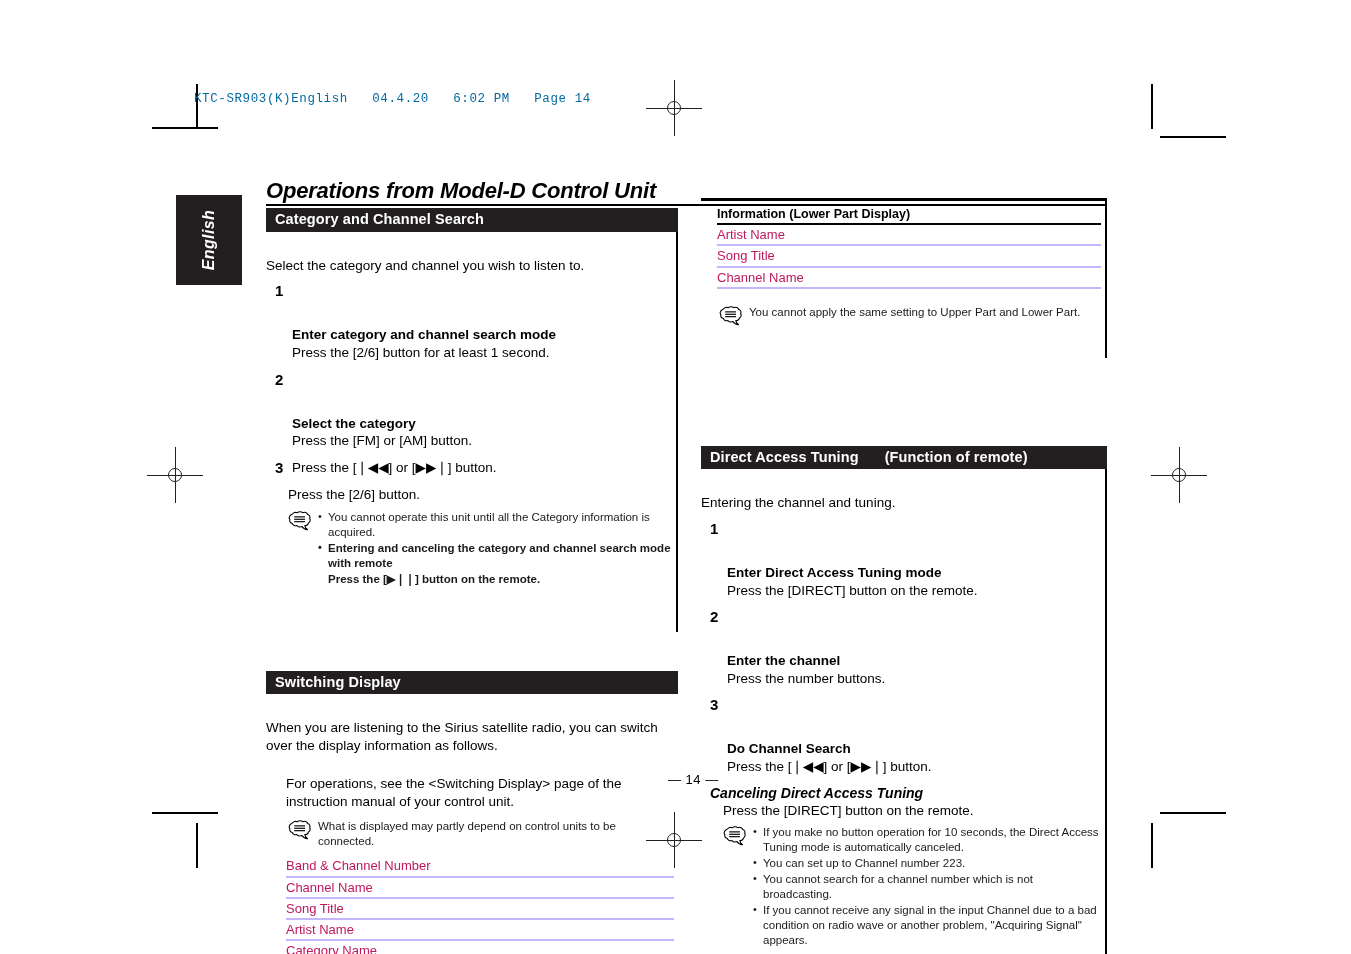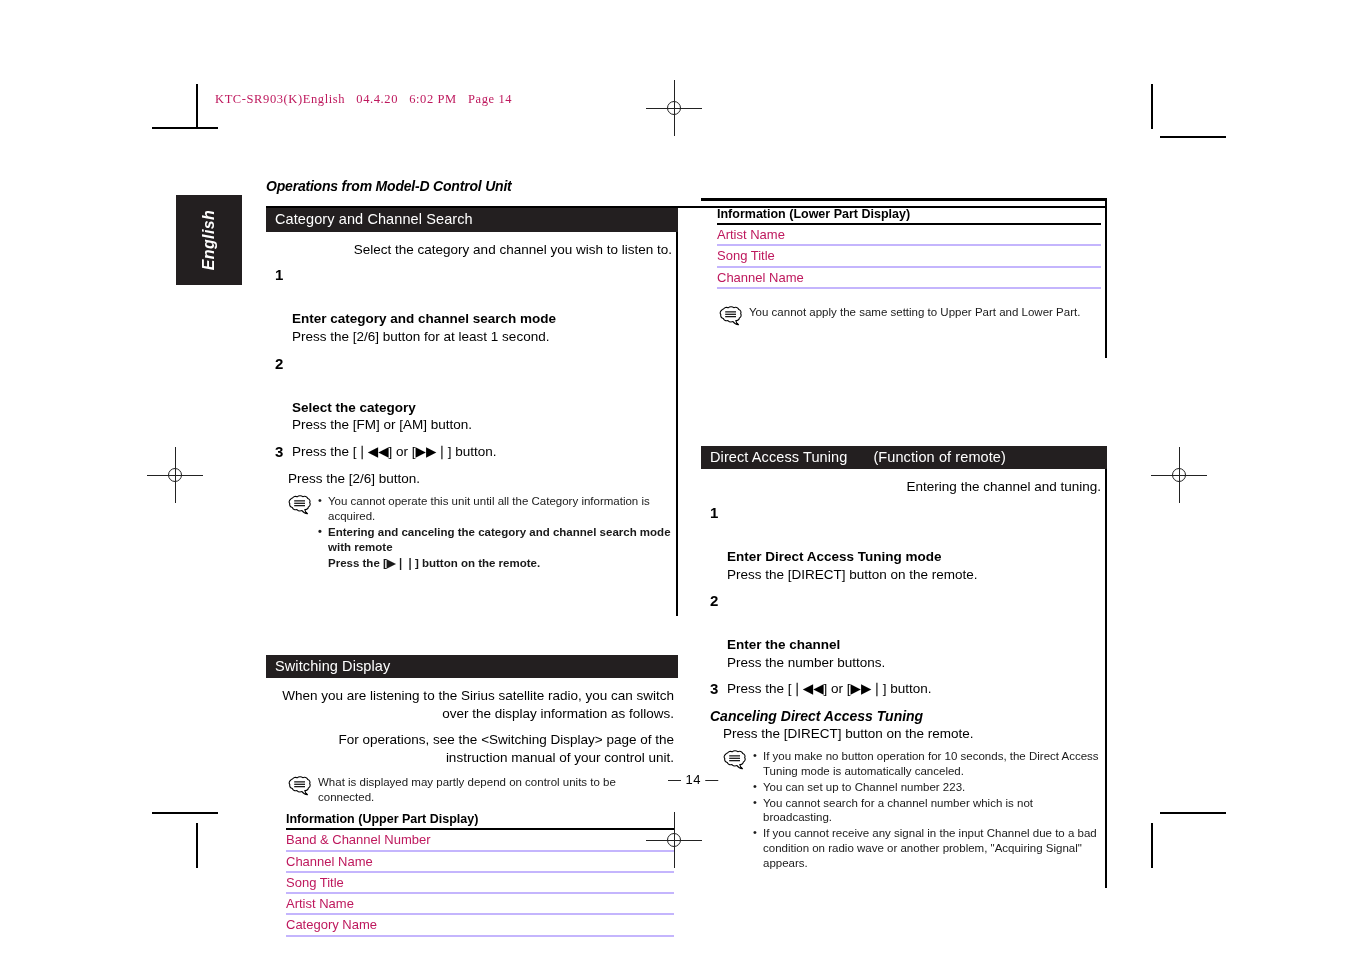--- a/index.html
+++ b/index.html
@@ -39,27 +39,27 @@
   .reg-mark .hline {
     position: absolute;
     top: 13.5px; left: -14px;
     width: 56px; height: 1px;
     background: #222;
   }
 
   
   .slug {
     position: absolute;
-    left: 215px;
+    left: 194px;
     top: 92px;
-    font-family: Liberation Serif, serif;
+    font-family: Liberation Mono, monospace;
     font-size: 12.5px;
     letter-spacing: 0.6px;
     white-space: pre;
-    color: #be185d;
+    color: #0369a1;
   }
 
   
   .lang-tab {
     position: absolute;
     left: 176px;
     top: 195px;
     width: 66px;
     height: 90px;
     background: #231f20;
@@ -78,54 +78,53 @@
   }
 
   
   .page-title {
     position: absolute;
     left: 266px;
     top: 178px;
     width: 840px;
     font-style: italic;
     font-weight: bold;
-    font-size: 14px;
+    font-size: 22px;
     letter-spacing: -0.2px;
-    padding-bottom: 12px;
+    padding-bottom: 0;
     border-bottom: 2.5px solid #000;
   }
 
   
   .col-left  { position: absolute; left: 266px; top: 208px; width: 412px; }
   .col-right { position: absolute; left: 701px; top: 198px; width: 406px; }
 
   
   .section { position: relative; }
   .section-head {
     background: #231f20;
     color: #fff;
-    font-weight: normal;
+    font-weight: bold;
     font-size: 14.5px;
     letter-spacing: 0.1px;
     padding: 3px 0 4px 9px;
     line-height: 1.15;
   }
   .section-head .suffix { margin-left: 26px; }
   .section-body {
     border-right: 2px solid #000;
     padding: 5px 4px 6px 0;
     min-height: 10px;
   }
   .section-body.no-rule { border-right: none; }
 
   .lead {
     font-size: 13.5px;
     line-height: 1.32;
-    margin: 4px 0 8px 0;
-    text-align: right;
+    margin: 20px 0 8px 0;
   }
   .lead.indent { margin-left: 20px; }
 
   
   .step { display: flex; margin: 0 0 9px 0; }
   .step-num {
     font-weight: bold;
     font-size: 15px;
     width: 17px;
     flex: 0 0 17px;
@@ -334,21 +333,20 @@
               <rect x="6.2" y="5.3" width="10.8" height="1.15"></rect>
               <rect x="6.2" y="7.7" width="10.8" height="1.15"></rect>
               <rect x="6.2" y="10.1" width="10.8" height="1.15"></rect>
             </g>
           </svg>
         </div>
         <div class="note-plain">What is displayed may partly depend on control units to be connected.</div>
       </div>
 
       <div class="info-table">
-        <div class="info-title">Information (Upper Part Display)</div>
         <div class="info-row">Band &amp; Channel Number</div>
         <div class="info-row">Channel Name</div>
         <div class="info-row">Song Title</div>
         <div class="info-row">Artist Name</div>
         <div class="info-row">Category Name</div>
       </div>
     </div>
   </div>
 </div>
 
@@ -400,20 +398,21 @@
         <div class="step-num">2</div>
         <div class="step-txt">
           <div class="step-title">Enter the channel</div>
           <div class="step-desc">Press the number buttons.</div>
         </div>
       </div>
 
       <div class="step">
         <div class="step-num">3</div>
         <div class="step-txt">
+          <div class="step-title">Do Channel Search</div>
           <div class="step-desc">Press the [❘◀◀] or [▶▶❘] button.</div>
         </div>
       </div>
 
       <div class="cancel-title" style="margin-top:6px;">Canceling Direct Access Tuning</div>
       <div class="cancel-desc">Press the [DIRECT] button on the remote.</div>
 
       <div class="note">
         <div class="note-icon">
           <svg viewBox="0 0 26 20" width="26" height="20" aria-hidden="true">

